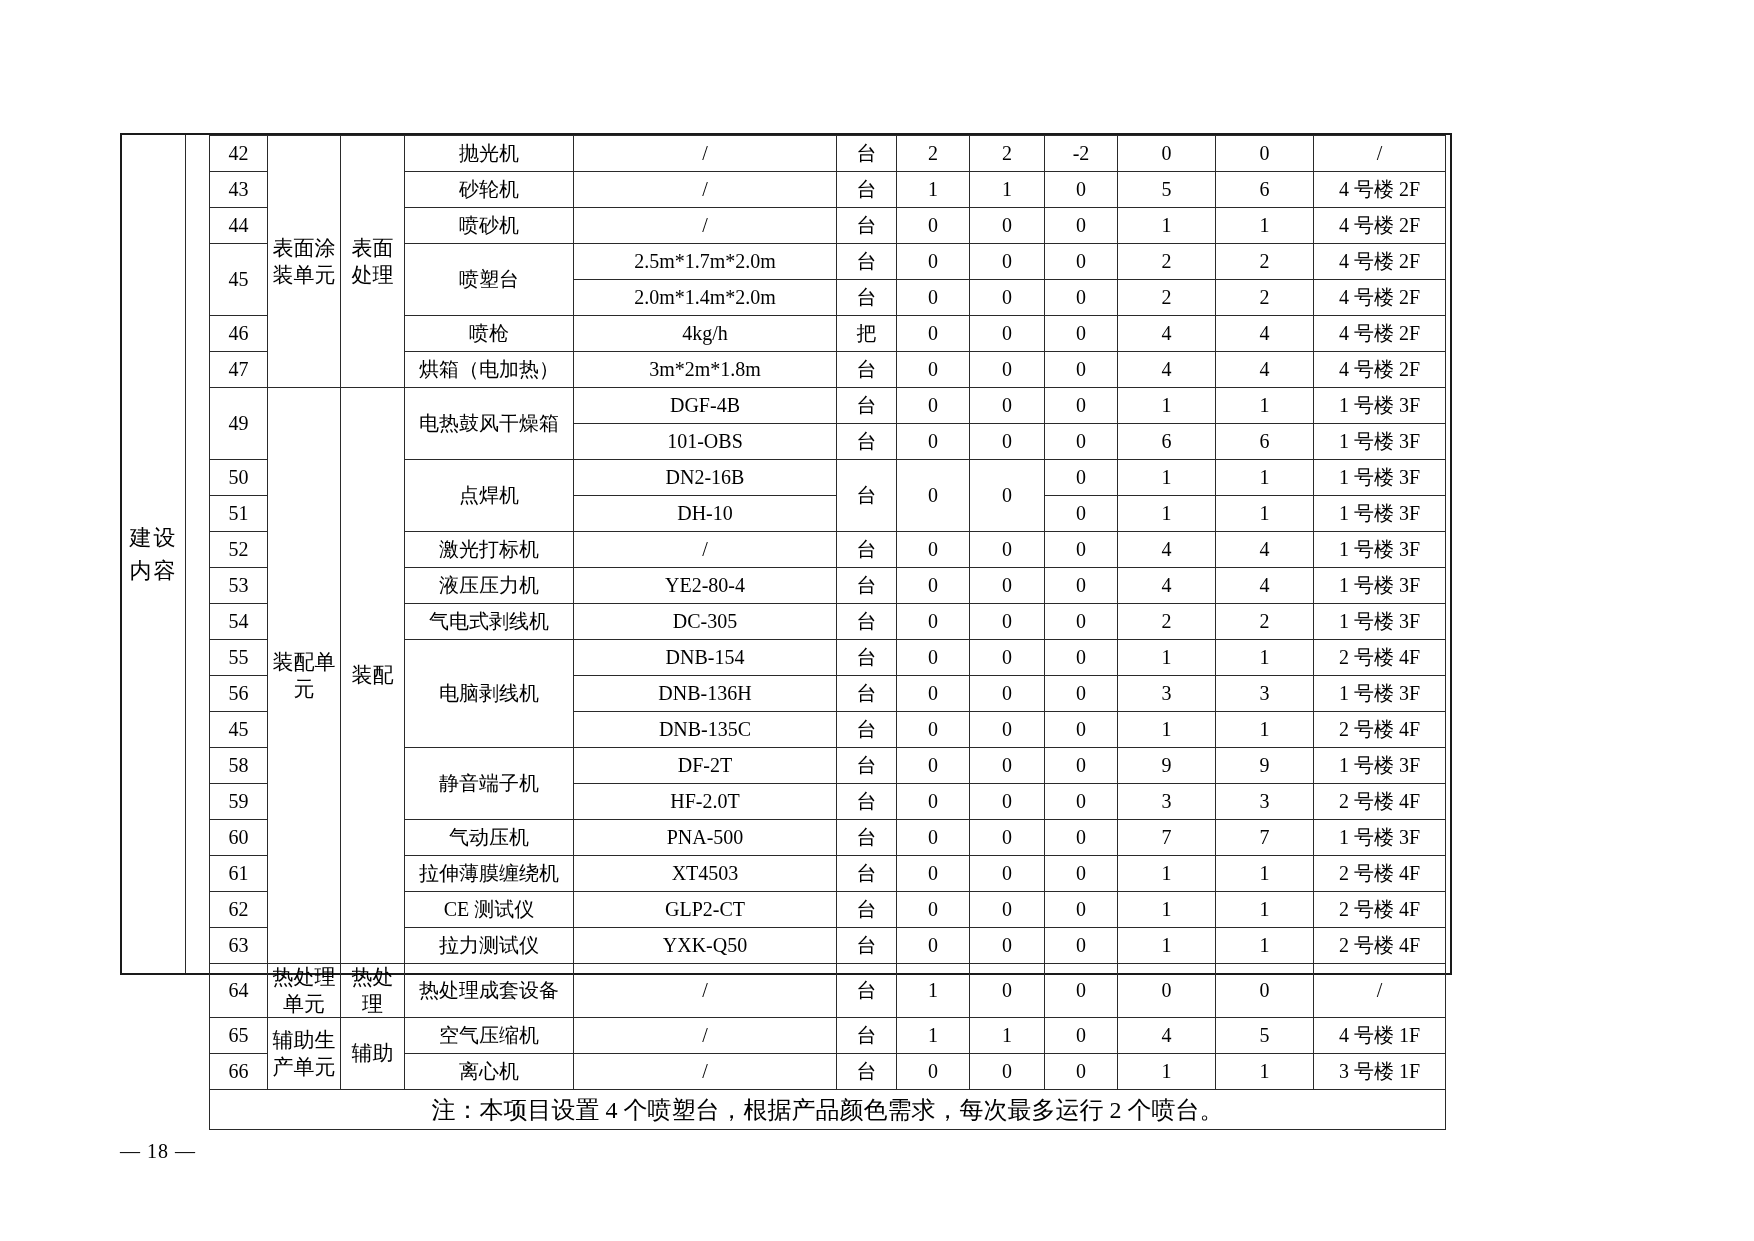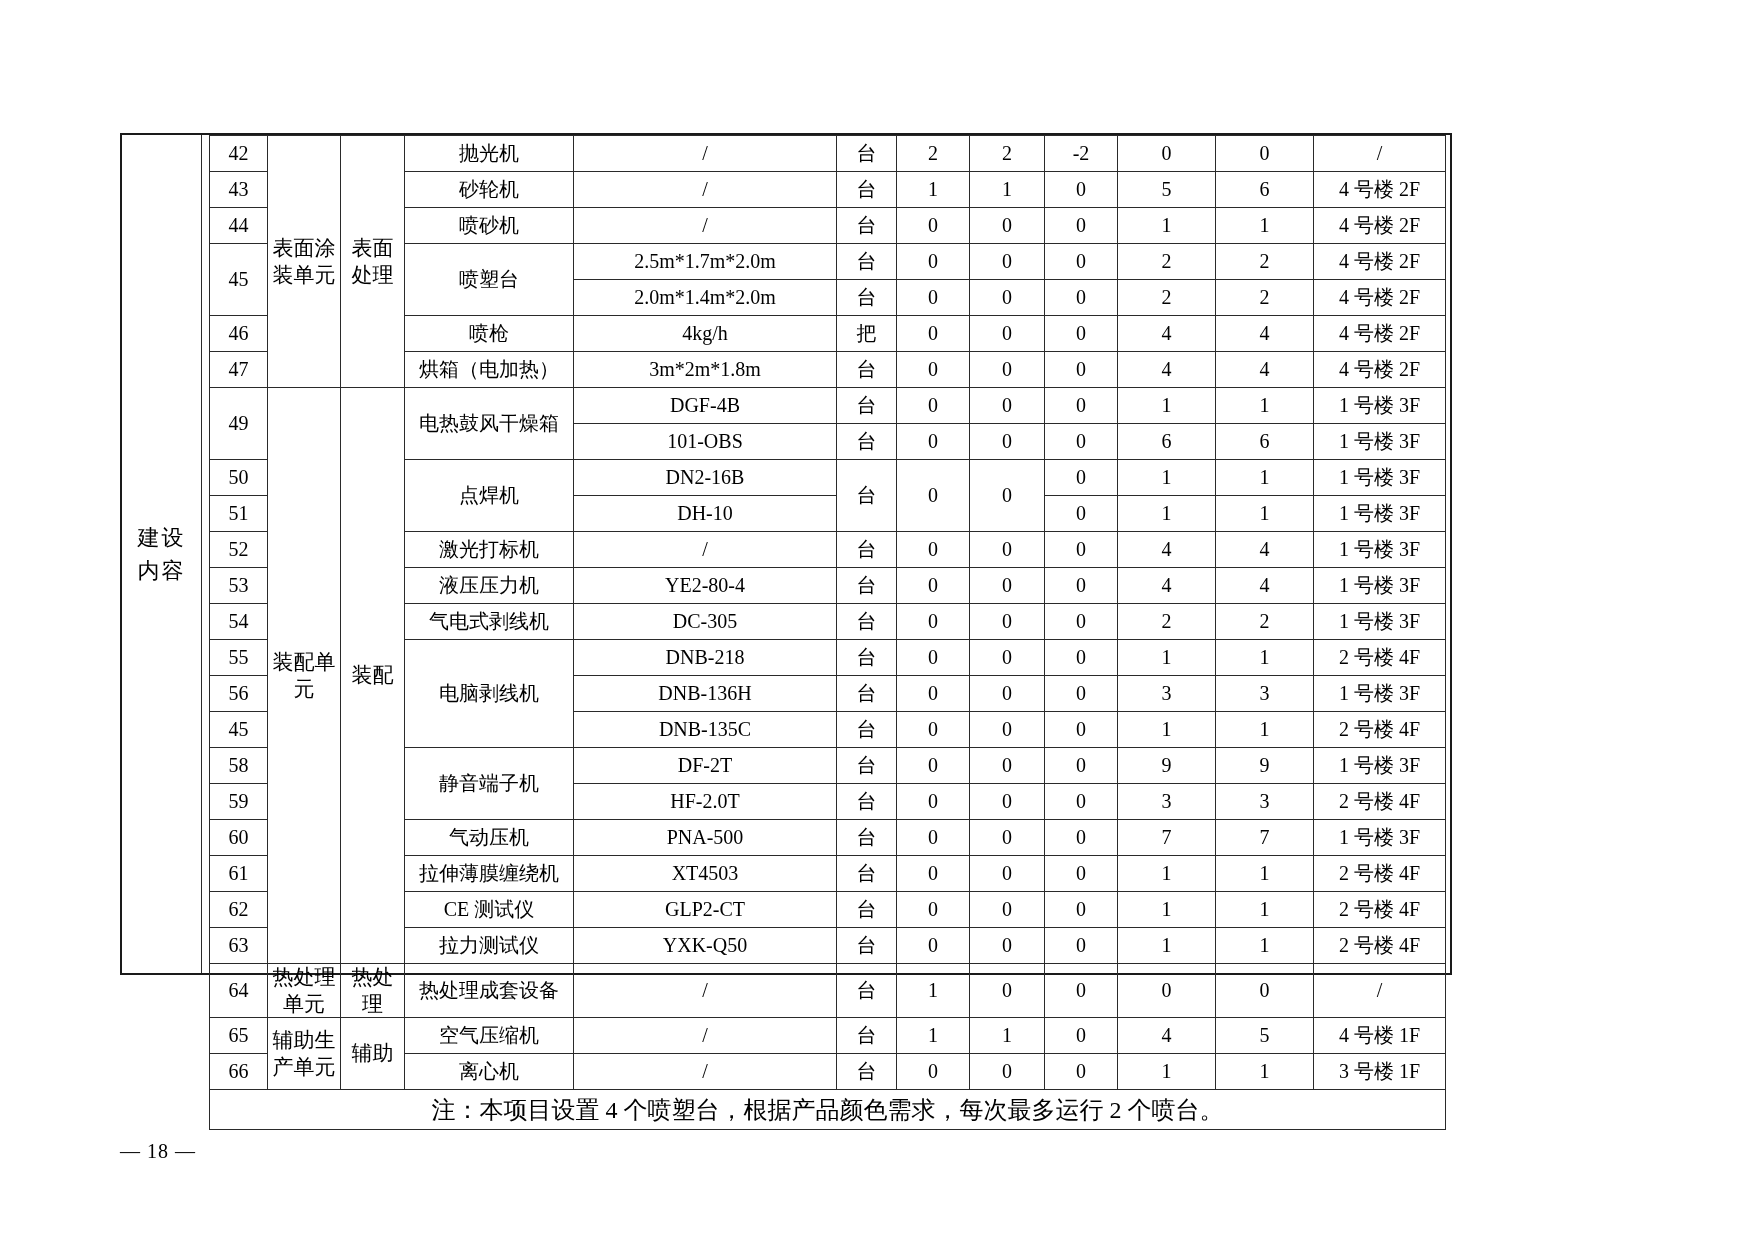--- a/index.html
+++ b/index.html
@@ -8,21 +8,21 @@
     font-family:"Liberation Serif","DejaVu Serif",serif;
     color:#000;
   }
   
   .outer-frame{
     position:absolute;left:120px;top:133px;width:1332px;height:842px;
     border:2px solid #1a1a1a;box-sizing:border-box;background:#fff;
   }
   
   .left-col{
-    position:absolute;left:0;top:0;bottom:0;width:80px;
+    position:absolute;left:0;top:0;bottom:0;width:64px;
     border-right:1px solid #2a2a2a;box-sizing:border-box;
     display:flex;align-items:center;justify-content:center;
     font-size:22px;letter-spacing:2px;text-align:center;
   }
   .left-col .lbl{width:48px;line-height:1.5;word-break:break-all;}
   
   .inner-wrap{
     position:absolute;left:87px;top:0;right:9px;bottom:6px;
   }
   table.equip-table{
@@ -239,21 +239,21 @@
             <td>0</td>
             <td>0</td>
             <td>0</td>
             <td>2</td>
             <td>2</td>
             <td>1 号楼 3F</td>
           </tr>
         <tr class="std">
             <td>55</td>
             <td rowspan="3" class="equipcell">电脑剥线机</td>
-            <td>DNB-218</td>
+            <td>DNB-154</td>
             <td>台</td>
             <td>0</td>
             <td>0</td>
             <td>0</td>
             <td>1</td>
             <td>1</td>
             <td>2 号楼 4F</td>
           </tr>
         <tr class="std">
             <td>56</td>

